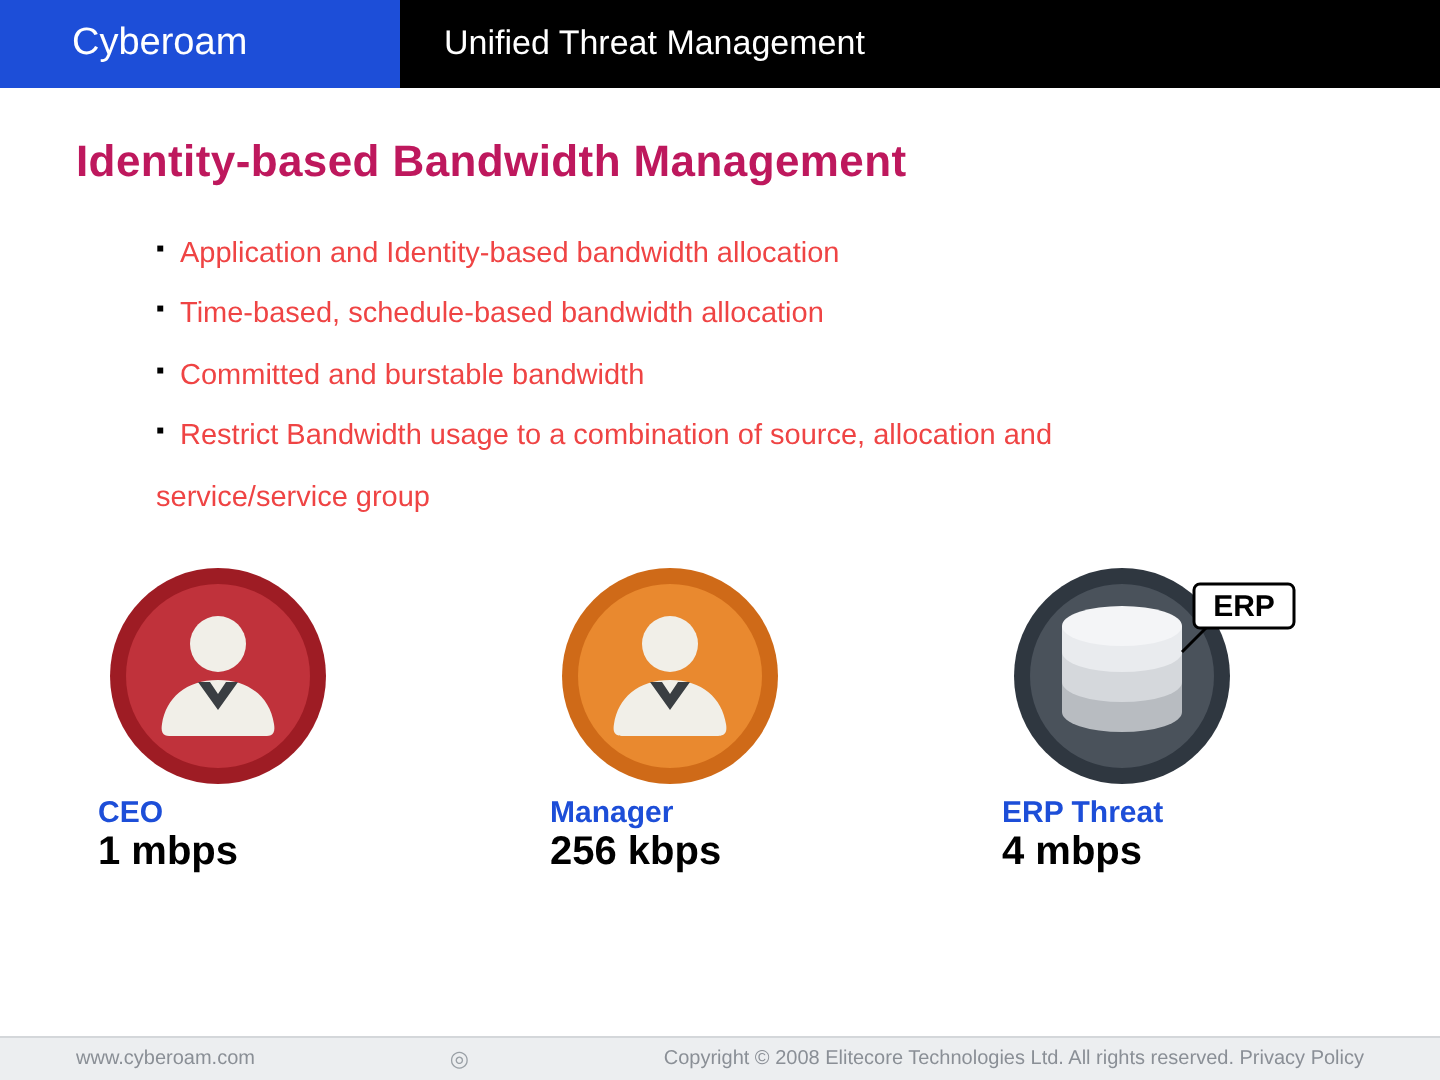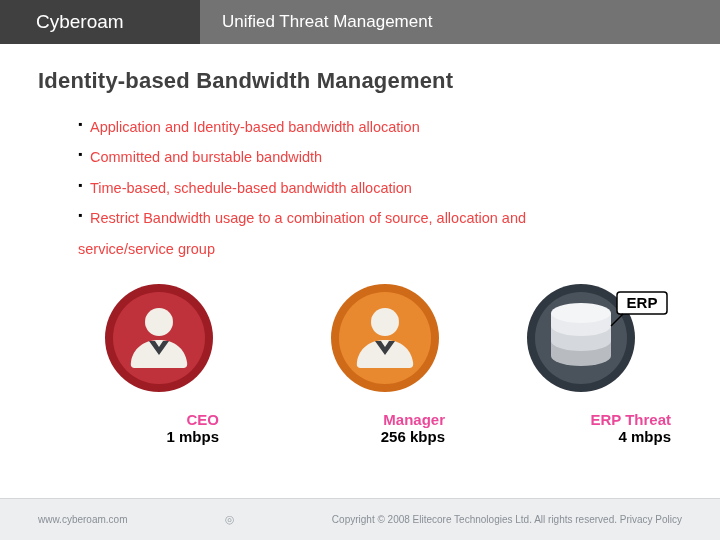--- a/index.html
+++ b/index.html
@@ -6,77 +6,77 @@
   html, body { margin:0; padding:0; }
   body {
     width:720px; height:540px;
     font-family: Arial, Helvetica, sans-serif;
     color:#111; background:#fff; position:relative; overflow:hidden;
   }
   .header {
     display:flex; align-items:stretch; height:44px; width:100%;
   }
   .header-left {
-    width:200px; background:#404040; color:#fff;
+    width:200px; background:#1d4ed8; color:#fff;
     display:flex; align-items:center; padding-left:36px;
     font-size:19px; font-weight:400;
   }
   .header-right {
-    flex:1; background:#737373; color:#fff;
+    flex:1; background:#000000; color:#fff;
     display:flex; align-items:center; padding-left:22px;
     font-size:17px; font-weight:300;
   }
   .slide-title {
-    font-size:22px; font-weight:700; color:#404040;
+    font-size:22px; font-weight:700; color:#be185d;
     margin:24px 0 18px 38px; letter-spacing:.2px;
   }
   .bullets {
     margin:0 38px 0 38px;
     font-size:14.5px; color:#ef4444; line-height:2.1;
   }
   .bullets li { list-style:none; position:relative; padding-left:12px; }
   .bullets li::before {
     content:"\25AA"; position:absolute; left:0; top:0; color:#000; font-size:12px;
   }
   .bullets .cont { list-style:none; padding-left:0; }
   .bullets .cont::before { content:""; }
   .roles {
     display:flex; justify-content:center; gap:56px;
     margin-top:14px;
   }
   .role {
-    width:170px; display:flex; flex-direction:column; align-items:flex-end; text-align:center;
+    width:170px; display:flex; flex-direction:column; align-items:flex-start; text-align:center;
   }
   .role svg { display:block; }
-  .role .label { font-size:15px; font-weight:700; color:#ec4899; margin-top:13px; }
-  .role .bw    { font-size:15px; font-weight:700; color:#000; }
+  .role .label { font-size:15px; font-weight:700; color:#1d4ed8; margin-top:0; }
+  .role .bw    { font-size:20px; font-weight:700; color:#000; }
   .footer {
     position:absolute; left:0; right:0; bottom:0;
-    height:42px; background:#eceef0; border-top:1px solid #d4d7da;
+    height:22px; background:#eceef0; border-top:1px solid #d4d7da;
     display:flex; align-items:center;
     font-size:10px; color:#8a8f96; padding:0 38px;
   }
   .footer .url { flex:0 0 auto; }
   .footer .mid { flex:1; text-align:center; font-size:11px; color:#9aa0a6;}
   .footer .copy { flex:0 0 auto; }
 </style>
 </head>
 <body>
 
 <div class="header">
   <div class="header-left">Cyberoam</div>
   <div class="header-right">Unified Threat Management</div>
 </div>
 
 <div class="slide-title">Identity-based Bandwidth Management</div>
 
 <ul class="bullets">
   <li>Application and Identity-based bandwidth allocation</li>
+  <li>Time-based, schedule-based bandwidth allocation</li>
   <li>Committed and burstable bandwidth</li>
-  <li>Time-based, schedule-based bandwidth allocation</li>
   <li>Restrict Bandwidth usage to a combination of source, allocation and</li>
   <li class="cont">service/service group</li>
 </ul>
 
 <div class="roles">
 
   <div class="role">
     <svg width="120" height="120" viewBox="0 0 120 120">
       <circle cx="60" cy="60" r="54" fill="#9e1c24"></circle>
       <circle cx="60" cy="60" r="46" fill="#c0323b"></circle>

